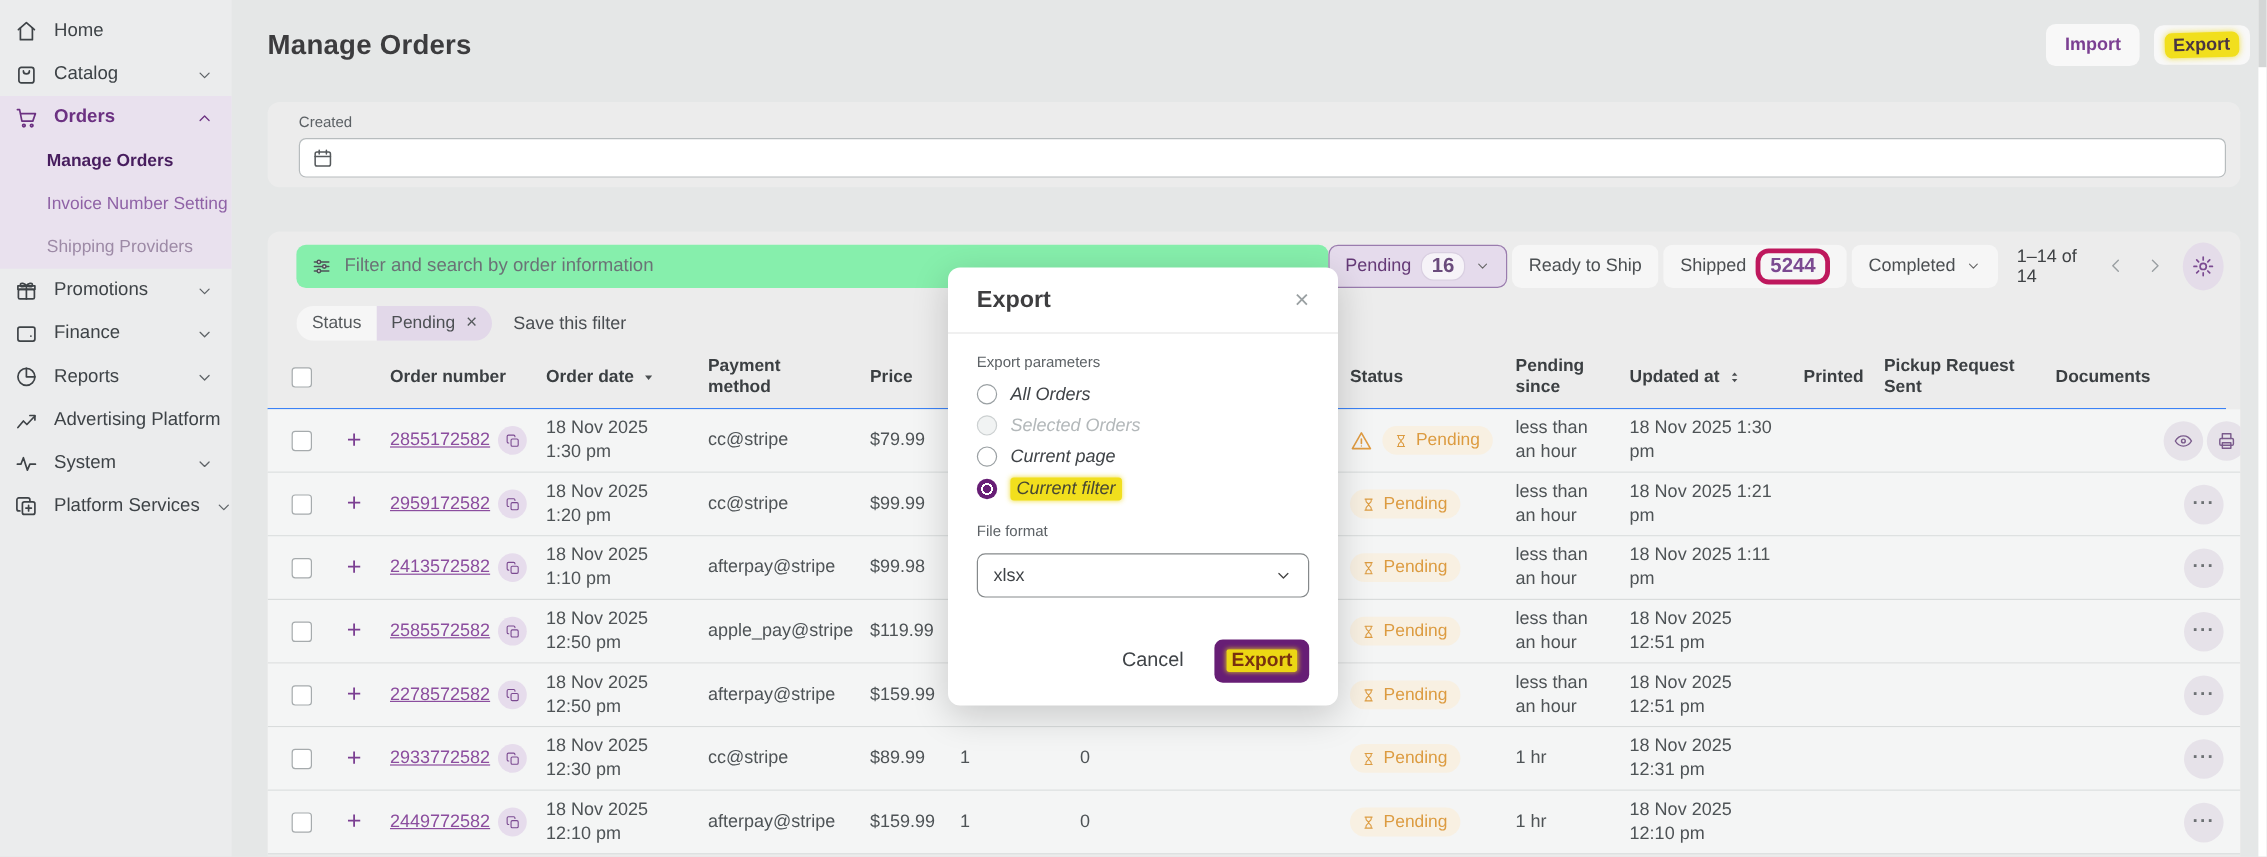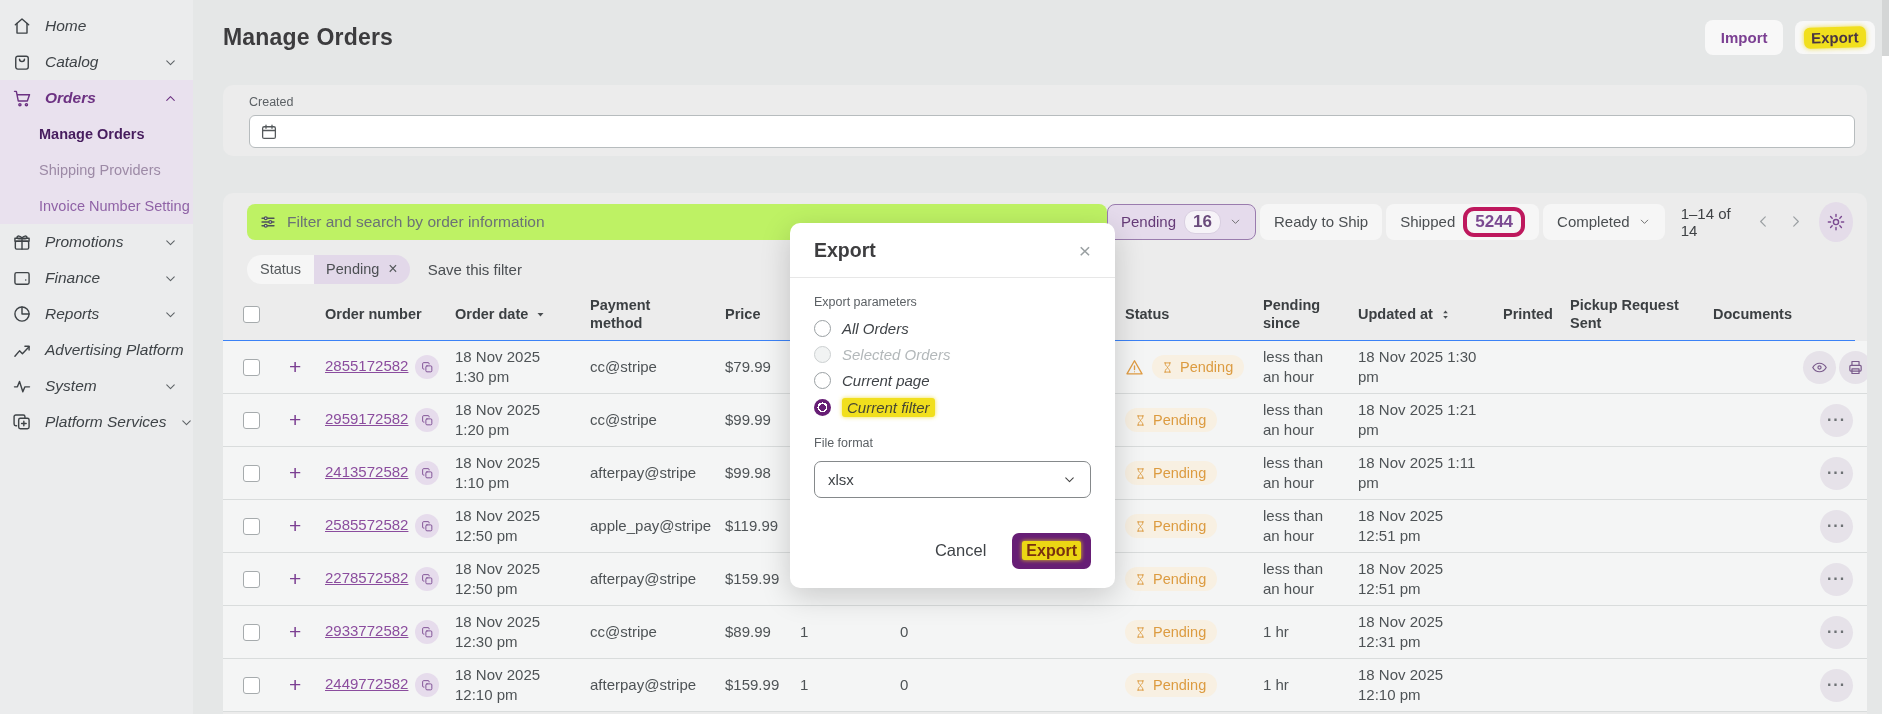--- a/index.html
+++ b/index.html
@@ -5,21 +5,21 @@
   * { margin:0; padding:0; box-sizing:border-box; }
   html,body { width:1889px; height:714px; }
   body { font-family:"Liberation Sans", sans-serif; background:#e5e7e7; overflow:hidden; }
   .app { position:relative; width:1889px; height:714px; background:#e5e7e7; overflow:hidden; }
 
   
   .sidebar { position:absolute; left:0; top:0; width:193px; height:100%; background:#ebeced; padding-top:8px; z-index:5; }
   .side-item { display:flex; align-items:center; gap:13px; height:36px; padding:0 15px 0 12px; font-size:15.5px; color:#3e4347; cursor:pointer; }
   .side-item .icon { display:flex; }
   .side-item .icon svg { width:20px; height:20px; }
-  .side-item .label { flex:1; white-space:nowrap;font-style:italic; }
+  .side-item .label { flex:1; white-space:nowrap; }
   .side-item .chev { display:flex; color:#5f6468; }
   .side-item .chev svg { width:15px; height:15px; }
   .side-item.active { color:#6c3182; font-weight:700; }
   .side-item.active .chev { color:#6c3182; }
   .group { background:#e9e1ee; }
   .sub-item { height:36px; line-height:36px; padding-left:39px; font-size:14.5px; color:#8f62a6; cursor:pointer; white-space:nowrap; }
   .sub-item.current { color:#471d5e; font-weight:700; }
   .sub-item.muted { color:#9d8aa6; }
 
   
@@ -36,21 +36,21 @@
   .panel-label { position:absolute; left:26px; top:10px; font-size:12.5px; color:#5c6165; }
   .date-input { position:absolute; left:26px; top:30px; right:12px; height:33px; background:#fff; border:1px solid #b7bcbe; border-radius:6px; display:flex; align-items:center; gap:10px; padding:0 10px; }
   .date-input .icon { color:#55595c; display:flex; }
   .date-input .icon svg { width:18px; height:18px; }
   .date-input input { flex:1; border:none; outline:none; background:transparent; font-size:15px; color:#444; font-family:inherit; }
   .date-input input::placeholder { color:#9aa1a4; }
 
   
   .table-panel { position:absolute; left:30px; top:193px; width:1644px; bottom:0; background:#ececec; border-radius:10px 10px 0 0; }
   .toolbar { position:absolute; left:0; right:0; top:0; height:57px; display:flex; align-items:center; padding:0 14px 0 24px; }
-  .search-bar { width:945px; height:36px; background:#bef264; border-radius:8px; display:flex; align-items:center; gap:10px; padding:0 12px; color:#6b7276; font-size:15.5px; cursor:text; }
+  .search-bar { width:945px; height:36px; background:#86efac; border-radius:8px; display:flex; align-items:center; gap:10px; padding:0 12px; color:#6b7276; font-size:15.5px; cursor:text; }
   .search-bar .icon { display:flex; color:#4d5357; }
   .search-bar .icon svg { width:18px; height:18px; }
   .tabs { margin-left:auto; display:flex; gap:4px; }
   .tab { height:36px; display:flex; align-items:center; gap:8px; padding:0 13px; background:#f6f6f6; border-radius:8px; font-size:15px; color:#4b4f52; border:1px solid transparent; cursor:pointer; white-space:nowrap; }
   .tab.selected { background:#e5dbec; border-color:#9a7cae; color:#653a77; }
   .badge { min-width:30px; padding:1px 8px; border-radius:11px; font-size:17px; text-align:center;font-weight:bold; }
   .badge-sel { background:#f6f3f8; color:#6a4b7c; border:1px solid #d9cfe1; }
   .badge-out { background:transparent; border:4px solid #be185d; color:#7b4a91; }
   .tab .chev { display:flex; color:#666; }
   .tab .chev svg { width:13px; height:13px; }
@@ -158,22 +158,22 @@
               </svg>
             </span>
             <span class="label">Orders</span>
             <span class="chev" style="display: inline-flex;">
               <svg viewBox="0 0 24 24" fill="none" stroke="currentColor" stroke-width="1.7" stroke-linecap="round" stroke-linejoin="round">
                 <path d="M6 15l6-6 6 6"></path>
               </svg>
             </span>
           </div>
           <div class="sub-item current">Manage Orders</div>
+          <div class="sub-item ">Invoice Number Setting</div>
           <div class="sub-item muted">Shipping Providers</div>
-          <div class="sub-item ">Invoice Number Setting</div>
         </div>
         <div class="side-item">
           <span class="icon" style="display: inline-flex;">
             <svg viewBox="0 0 24 24" fill="none" stroke="currentColor" stroke-width="1.7" stroke-linecap="round" stroke-linejoin="round">
               <rect x="4" y="11" width="16" height="9.5" rx="1.5"></rect>
               <path d="M3.5 7.5h17V11h-17z"></path>
               <path d="M12 7.5v13"></path>
               <path d="M12 7.5C10.5 4.5 6 4 6 6.5s4 1.8 6 1zM12 7.5c1.5-3 6-3.5 6-1s-4 1.8-6 1z"></path>
             </svg>
           </span>

